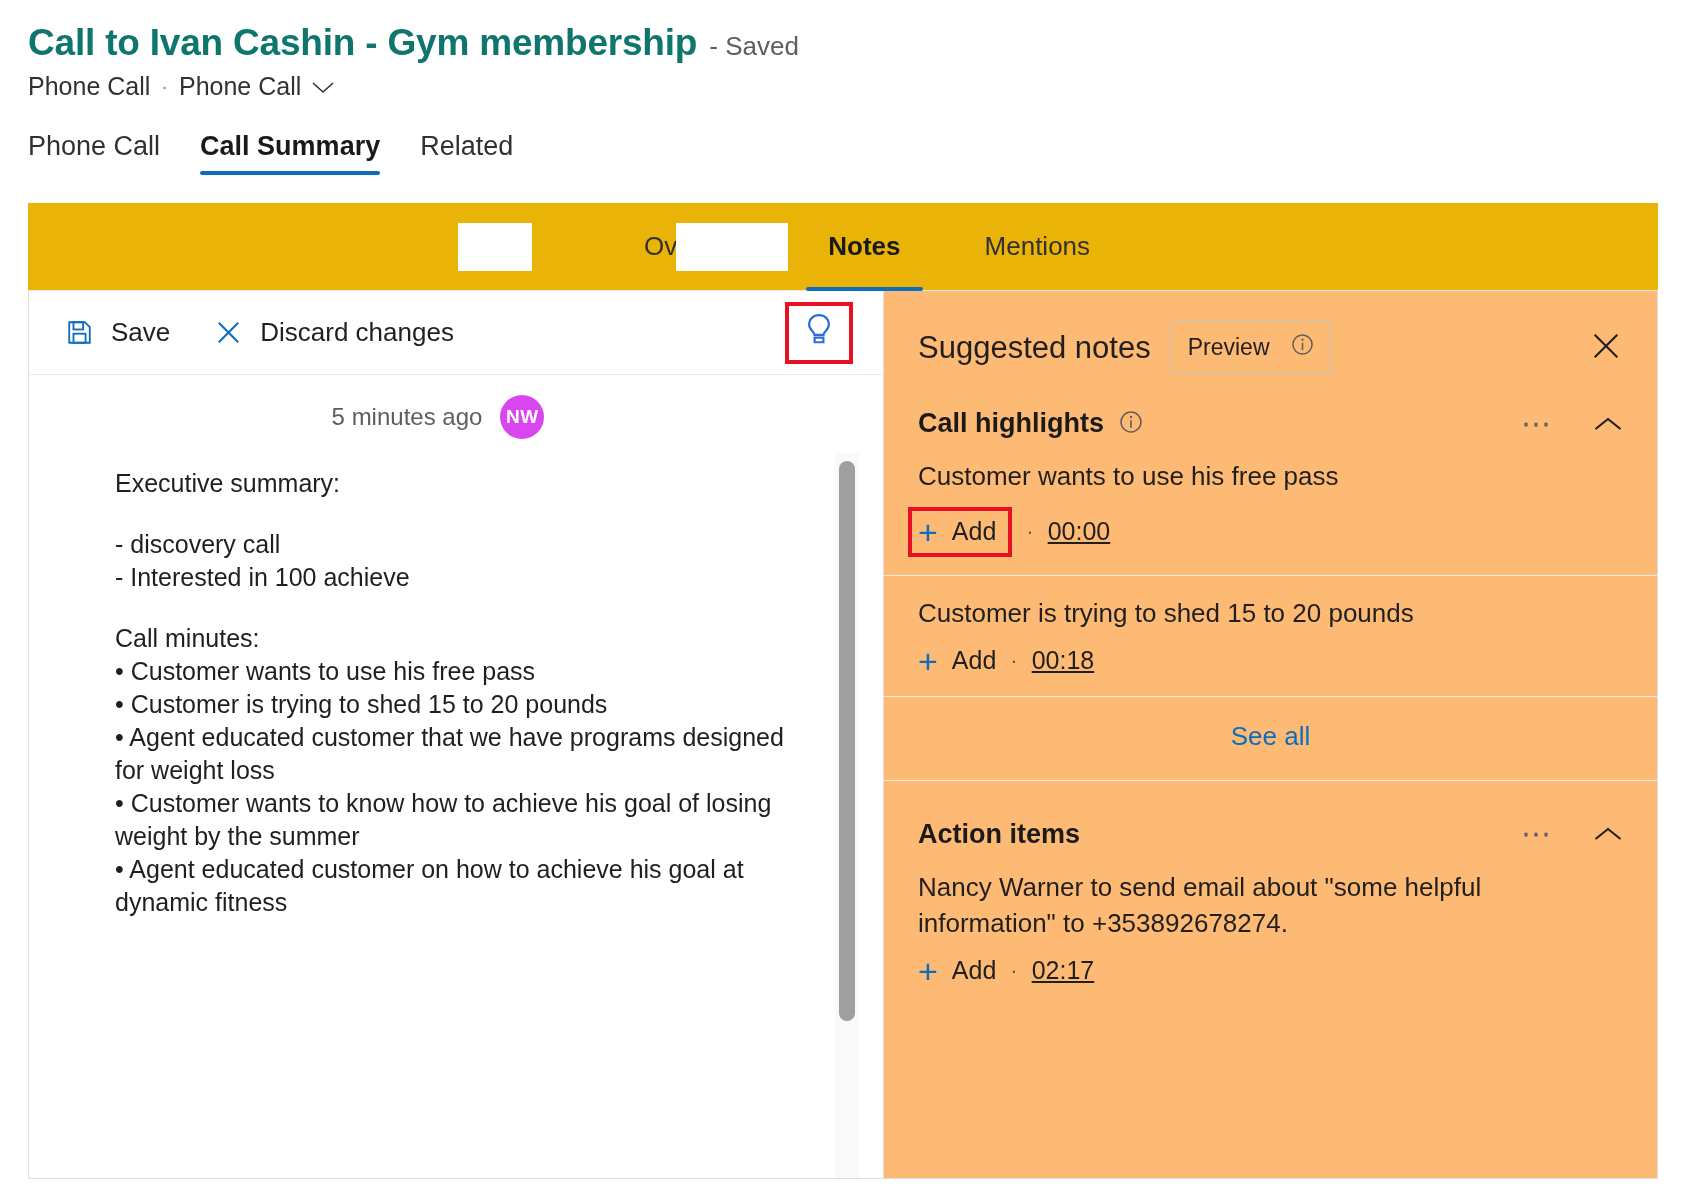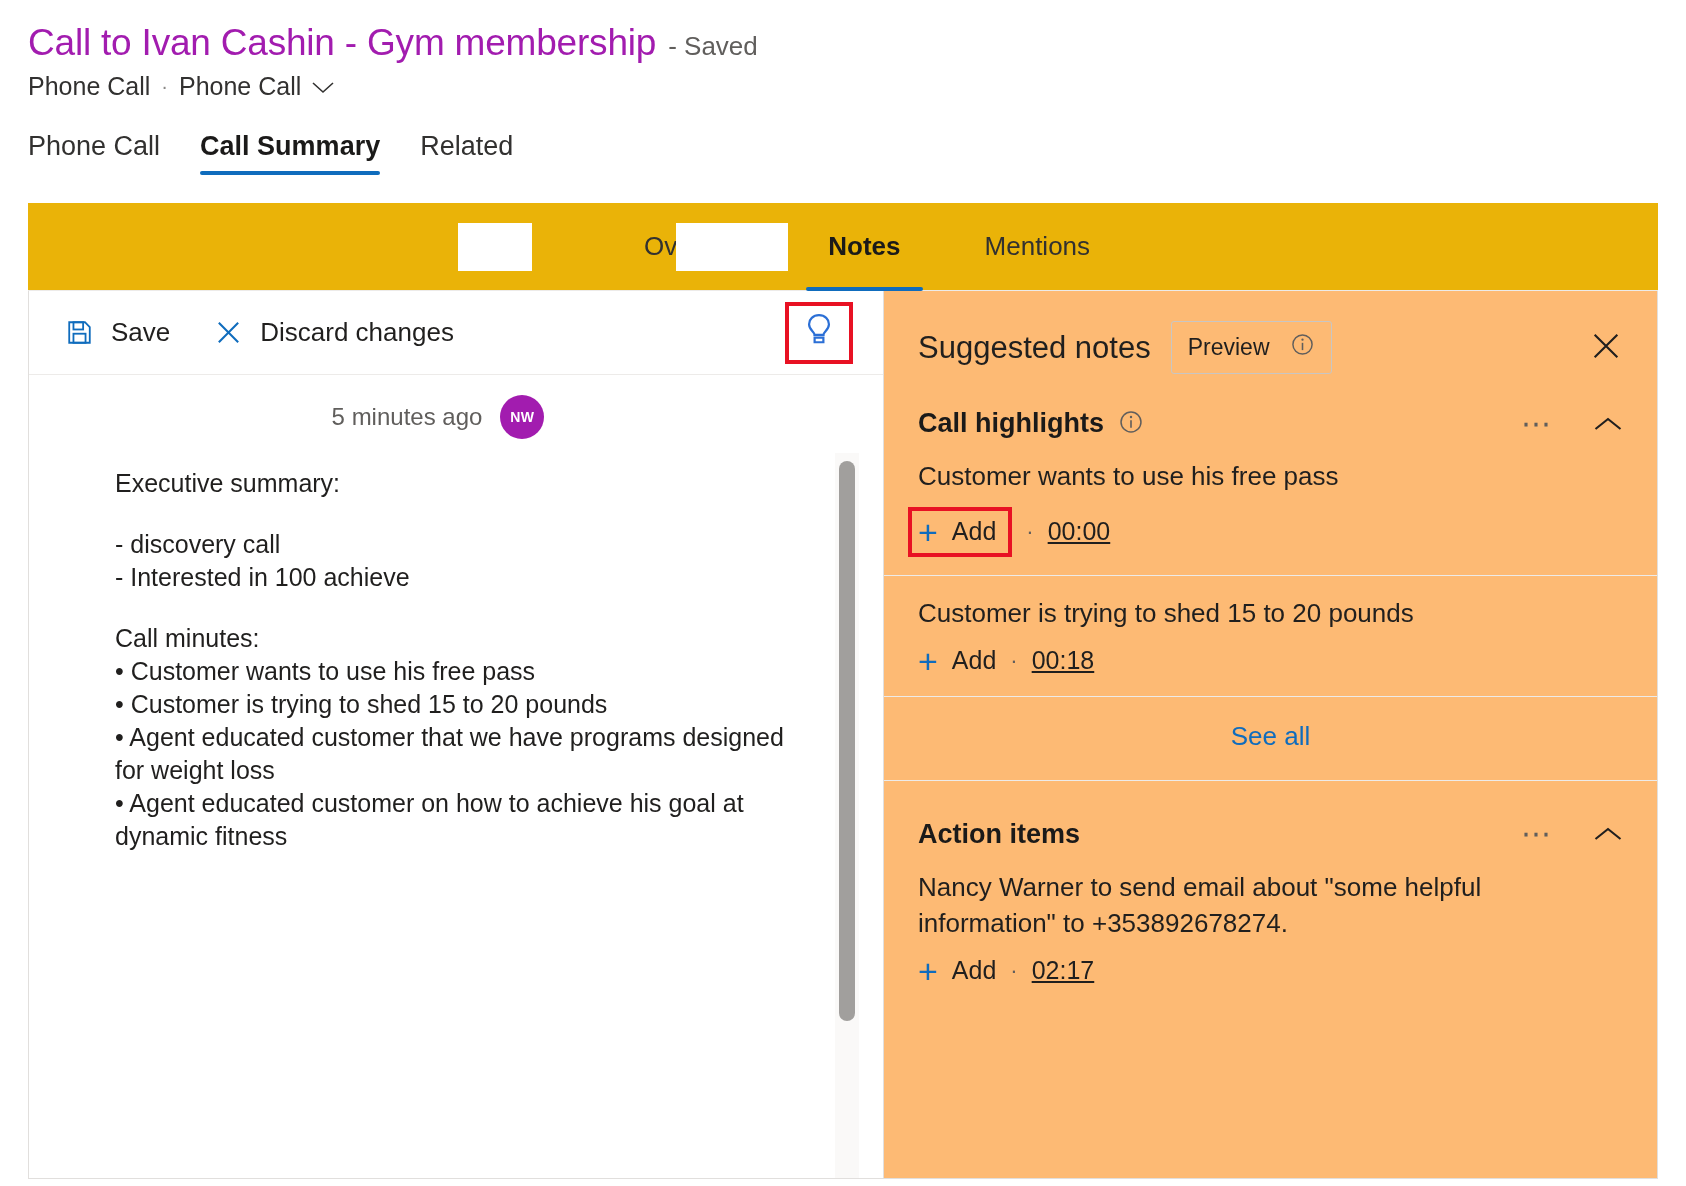--- a/index.html
+++ b/index.html
@@ -8,21 +8,21 @@
     width:1686px; height:1186px;
     background:#ffffff;
     font-family:"Liberation Sans", sans-serif;
     color:#201f1e;
     overflow:hidden;
   }
 
   
   .record-header { padding:22px 0 0 28px; }
   .title-row { display:flex; align-items:baseline; }
-  .rec-title { font-size:37px; font-weight:normal; color:#a21caf; letter-spacing:-0.2px; }
+  .rec-title { font-size:37px; font-weight:bold; color:#0f766e; letter-spacing:-0.2px; }
   .rec-saved { font-size:26px; color:#605e5c; margin-left:12px; font-weight:normal; }
   .subtitle-row { display:flex; align-items:center; margin-top:8px; font-size:25px; color:#323130; }
   .sub-sep { margin:0 11px; color:#8a8886; font-size:20px; }
   .chev-small { margin-left:11px; display:inline-block; }
 
   
   .main-tabs { display:flex; align-items:flex-end; margin-top:30px; padding-left:28px; gap:0; }
   .main-tab { font-size:27px; color:#323130; padding:0 22px 13px 0; margin-right:18px; position:relative; cursor:pointer; }
   .main-tab:first-child { padding-left:0; }
   .main-tab.active { font-weight:bold; color:#1b1a19; }
@@ -70,22 +70,22 @@
   }
   .tb-btn { display:flex; align-items:center; font-size:26px; color:#201f1e; cursor:pointer; margin-right:44px; }
   .tb-btn .ic { margin-right:17px; display:flex; align-items:center; }
   .bulb-wrap { margin-left:auto; margin-right:16px; border:4px solid #e81123; padding:6px 12px; display:flex; align-items:center; justify-content:center; cursor:pointer; }
 
   
   .notes-meta { display:flex; align-items:center; justify-content:center; padding:20px 36px 0 0; }
   .meta-time { font-size:24px; color:#605e5c; margin-right:18px; }
   .avatar {
     width:44px; height:44px; border-radius:50%;
-    background:#a21caf; color:#ffffff;
-    font-size:14px; font-weight:bold;
+    background:#d946ef; color:#ffffff;
+    font-size:19px; font-weight:bold;
     display:flex; align-items:center; justify-content:center; letter-spacing:0.5px;
   }
   .notes-scrollarea { position:relative; flex:1; overflow:hidden; padding:28px 0 0 0; }
   .notes-text {
     padding:0 86px 0 86px;
     font-size:25px; line-height:1.32; color:#201f1e; white-space:normal;
   }
   .notes-text p { margin:0 0 0 0; }
   .nt-gap { height:28px; }
   .nt-block { margin-bottom:0; }
@@ -204,20 +204,21 @@
       <div class="notes-text">
         <p class="nt-block">Executive summary:</p>
         <div class="nt-gap"></div>
         <p class="nt-block">- discovery call</p>
         <p class="nt-block">- Interested in 100 achieve</p>
         <div class="nt-gap"></div>
         <p class="nt-block">Call minutes:</p>
         <p class="bullet-item">• Customer wants to use his free pass</p>
         <p class="bullet-item">• Customer is trying to shed 15 to 20 pounds</p>
         <p class="bullet-item">• Agent educated customer that we have programs designed for weight loss</p>
+        <p class="bullet-item">• Customer wants to know how to achieve his goal of losing weight by the summer</p>
         <p class="bullet-item">• Agent educated customer on how to achieve his goal at dynamic fitness</p>
       </div>
       <div class="scrollbar-track"></div>
       <div class="scrollbar-thumb"></div>
     </div>
   </div>
 
   <div class="sugg-pane">
 
     <div class="sugg-header">

